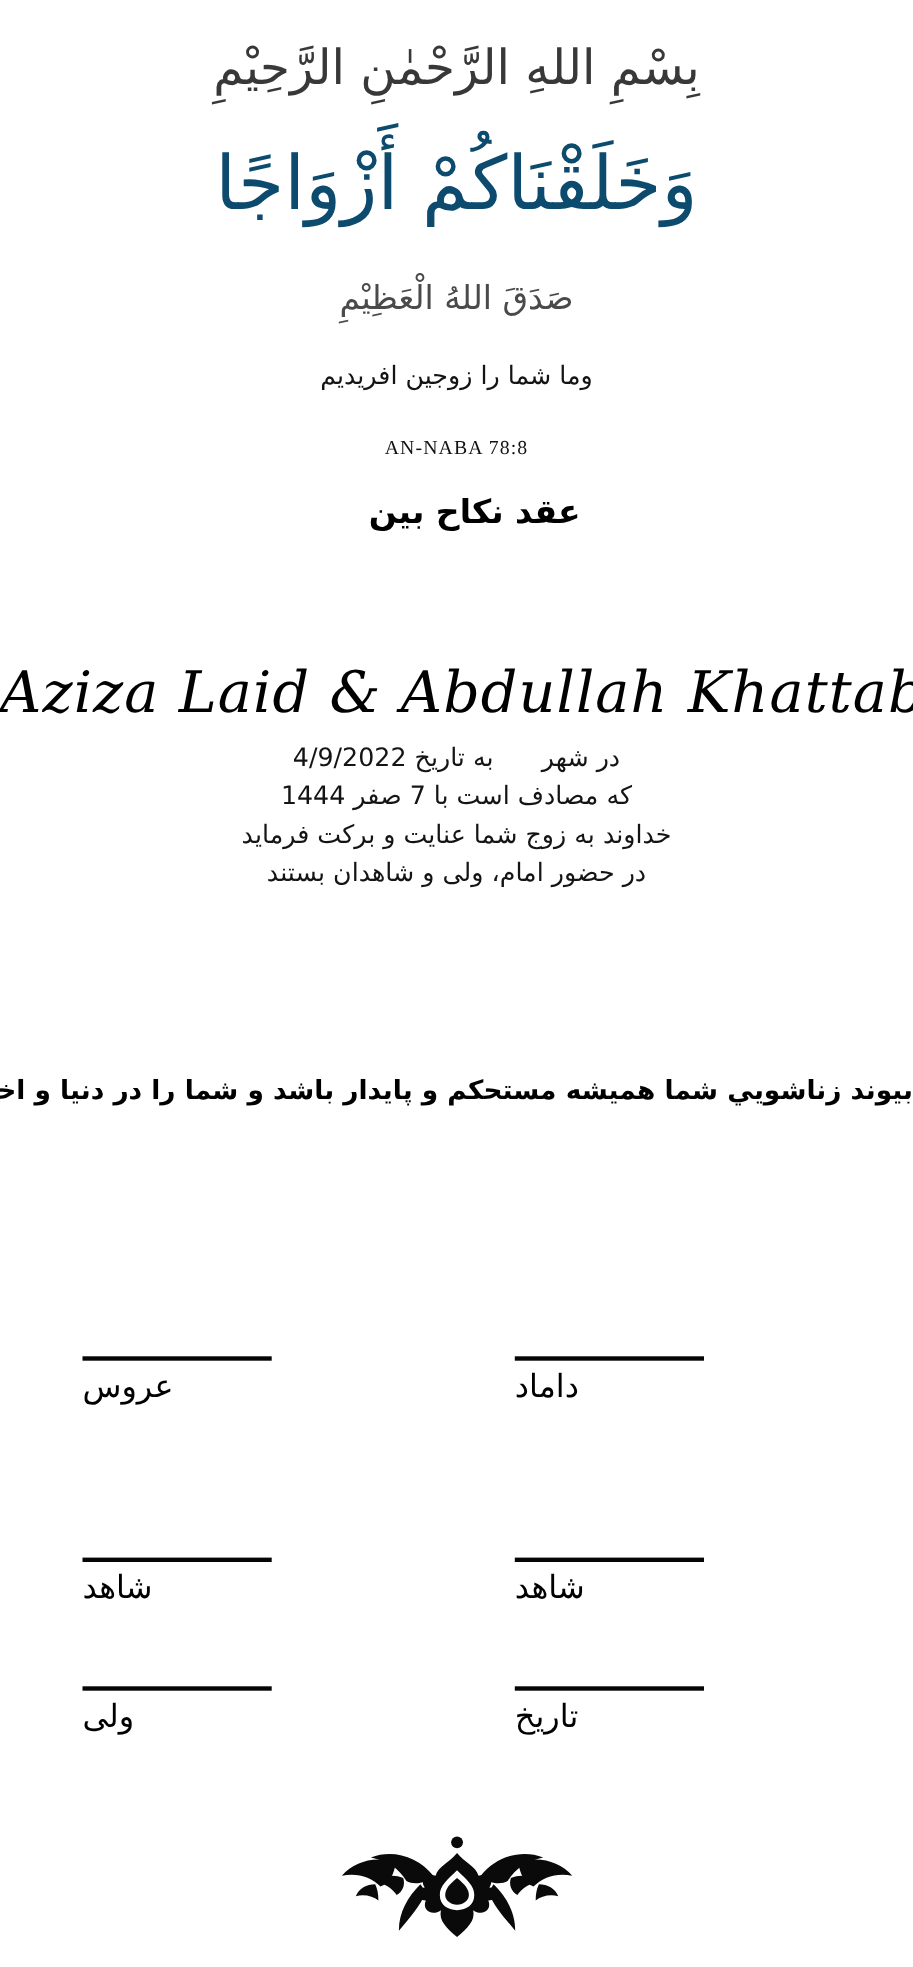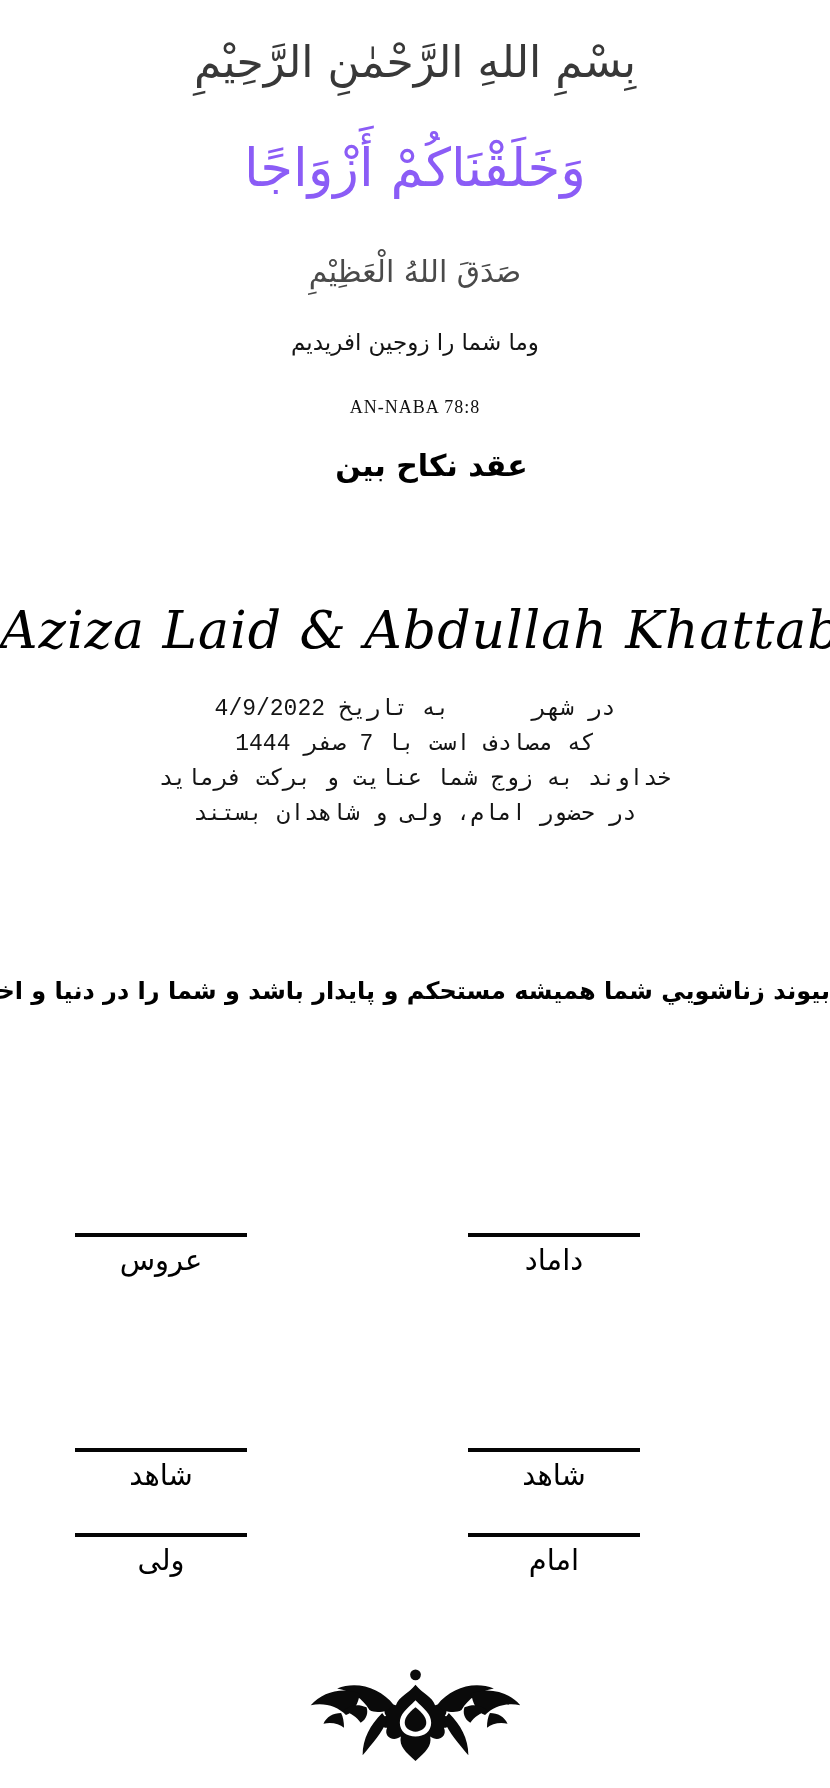--- a/index.html
+++ b/index.html
@@ -17,23 +17,23 @@
   .bismillah {
     top: 12px;
     font-size: 44px;
     line-height: 100px;
     color: #383838;
     direction: rtl;
     white-space: nowrap;
   }
   .verse-calligraphy {
     top: 96px;
-    font-size: 53px;
+    font-size: 68px;
     line-height: 144px;
-    color: #8b5cf6;
+    color: #0c4a6e;
     direction: rtl;
     white-space: nowrap;
   }
   .sadaqa {
     top: 246px;
     font-size: 30px;
     line-height: 52px;
     color: #4a4a4a;
     direction: rtl;
   }
@@ -66,55 +66,54 @@
     top: 578px;
     font-family: "DejaVu Serif", serif;
     font-style: italic;
     font-size: 52px;
     line-height: 104px;
     letter-spacing: 1px;
     white-space: nowrap;
     color: #000;
   }
   .ceremony-details {
-    top: 692px;
+    top: 672px;
     font-size: 23px;
     line-height: 35px;
     direction: rtl;
     color: #141414;
-    font-family: Liberation Mono, monospace;
   }
   .blessing {
     top: 970px;
     font-size: 24px;
     font-weight: bold;
     line-height: 42px;
     direction: rtl;
     white-space: nowrap;
     color: #000;
   }
   .sig-row {
     position: absolute;
     left: 75px;
     right: 190px;
     display: flex;
     justify-content: space-between;
   }
   .sig-row-1 { top: 1233px; }
-  .sig-row-2 { top: 1448px; }
+  .sig-row-2 { top: 1416px; }
   .sig-row-3 { top: 1533px; }
   .sig-field { width: 172px; }
   .sig-line {
     height: 4px;
     background: #050505;
     width: 100%;
   }
   .sig-label {
     margin-top: 6px;
-    text-align: center;
+    text-align: left;
     font-size: 29px;
     direction: rtl;
     color: #000;
   }
   .ornament-wrap {
     top: 1666px;
   }
   .ornament-wrap svg { display: inline-block; }
 </style>
 </head>
@@ -165,21 +164,21 @@
   </div>
 </div>
 
 <div class="sig-row sig-row-3">
   <div class="sig-field">
     <div class="sig-line"></div>
     <div class="sig-label">ولی</div>
   </div>
   <div class="sig-field">
     <div class="sig-line"></div>
-    <div class="sig-label">امام</div>
+    <div class="sig-label">تاریخ</div>
   </div>
 </div>
 
 <div class="abs ornament-wrap">
   <svg width="235" height="98" viewBox="0 0 240 100" xmlns="http://www.w3.org/2000/svg">
     <g fill="#0a0a0a">
       <circle cx="120" cy="9" r="5.5"></circle>
       <path d="M120 19 C113 28 103 31 100 40 C92 37 85 44 90 51 C81 52 81 63 91 63 C87 72 97 78 105 72 C103 82 110 88 120 97 C130 88 137 82 135 72 C143 78 153 72 149 63 C159 63 159 52 150 51 C155 44 148 37 140 40 C137 31 127 28 120 19 Z"></path>
       <path fill="#ffffff" d="M120 35 C111 44 104 49 104 58 C104 67 111 72 120 72 C129 72 136 67 136 58 C136 49 129 44 120 35 Z"></path>
       <path d="M120 42 C113 48 109 52 109 58 C109 63 114 67 120 67 C126 67 131 63 131 58 C131 52 127 48 120 42 Z"></path>

